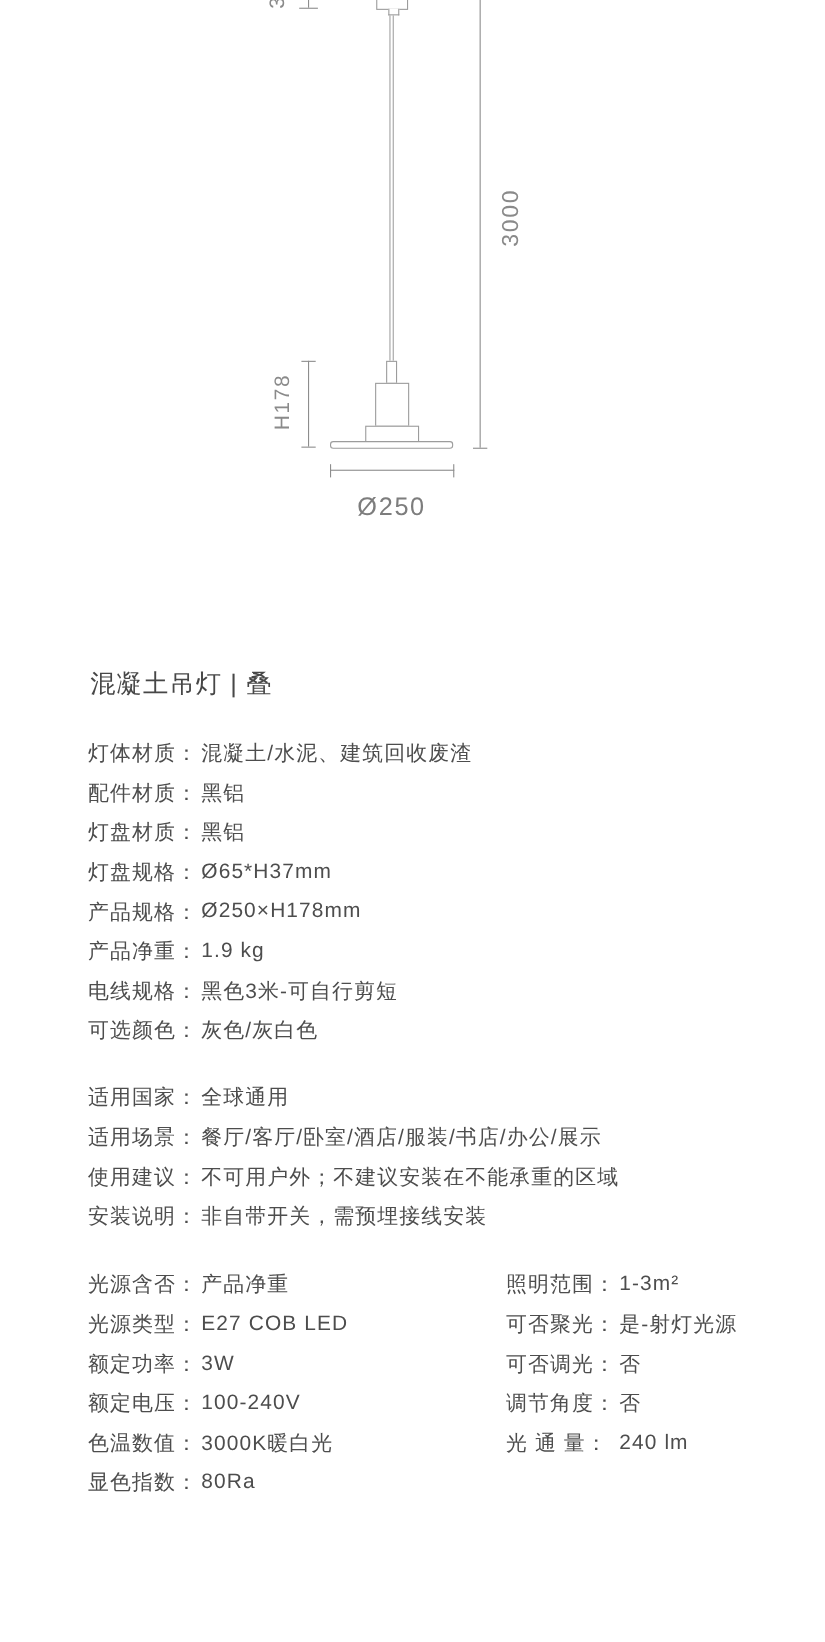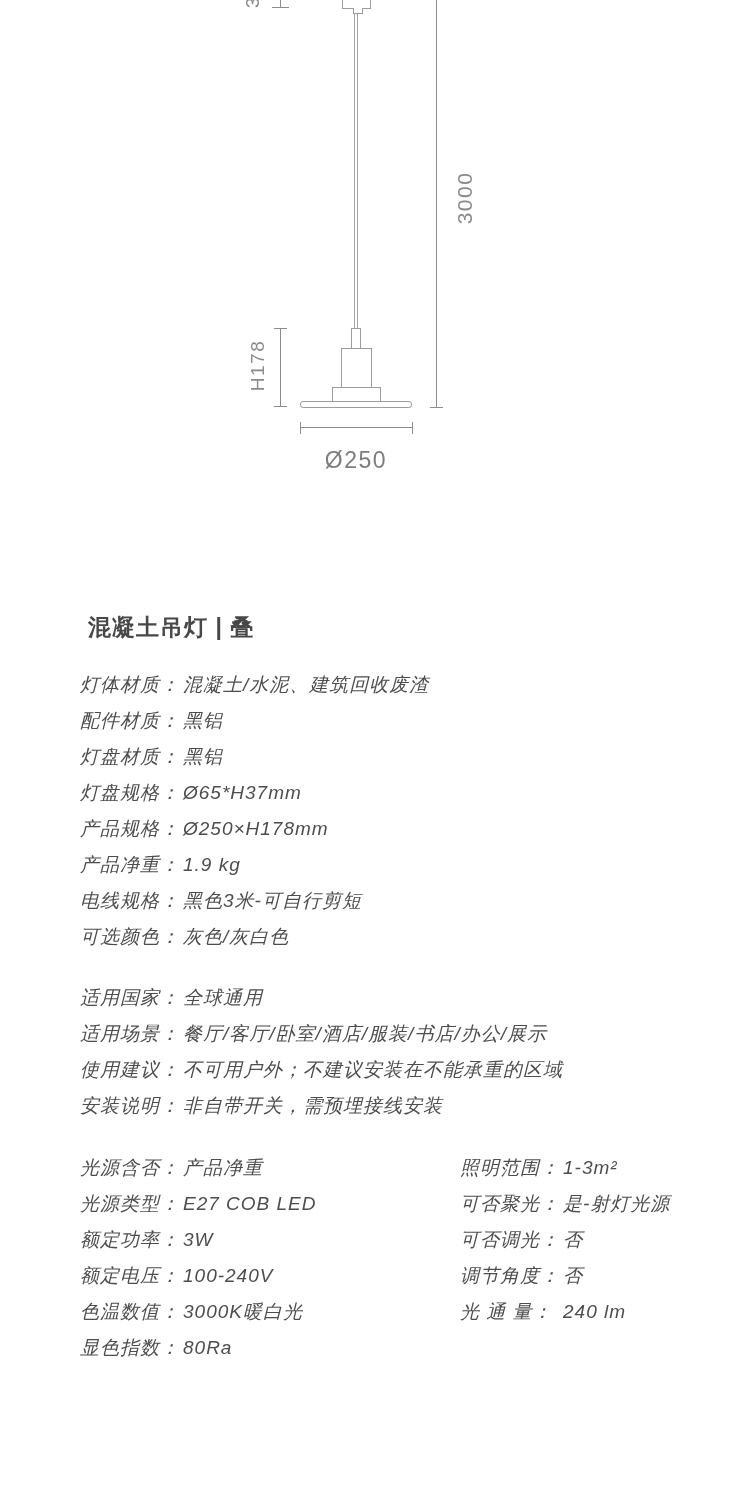--- a/index.html
+++ b/index.html
@@ -38,24 +38,24 @@
   .remn-stem { left:280px; top:0;     width:1px;  height:7px; }
   .remn-cap  { left:272px; top:7px;   width:17px; height:1px; }
 
   .lbl-3000 { left:435px; top:187px; width:60px; height:22px; font-size:21px; line-height:22px; }
   .lbl-h178 { left:228px; top:356px; width:58px; height:19px; font-size:19px; line-height:19px; }
   .lbl-dia  { left:299px; top:447px; width:114px; font-size:23px; color:#7d7d7d; }
   .lbl-cut3 { left:243px; top:-6px;  width:20px; height:16px; font-size:19px; line-height:16px; }
 
   
   .title {
-    position:absolute; left:80px; top:604px; margin:8px;
-    font-size:23px; font-weight:bold; color:#474747; letter-spacing:1px;
+    position:absolute; left:80px; top:604px; margin:2px;
+    font-size:23px; font-weight:normal; color:#474747; letter-spacing:1px;
   }
-  .spec-list { position:absolute; left:80px;font-style:italic; }
+  .spec-list { position:absolute; left:80px; }
   .list-basic { top:667px;  width:640px; }
   .list-usage { top:980px;  width:640px; }
   .list-light-left  { top:1150px; left:80px;  width:360px; }
   .list-light-right { top:1150px; left:452px; width:290px;margin-left:8px; }
   .spec-row { display:flex; height:36px; align-items:center;
               font-size:19px; color:#4d4d4d; letter-spacing:1px; white-space:nowrap; }
   .spec-row .lbl { width:103px; flex:0 0 103px; }
   .spec-row .val { flex:1; }
 </style>
 </head>

